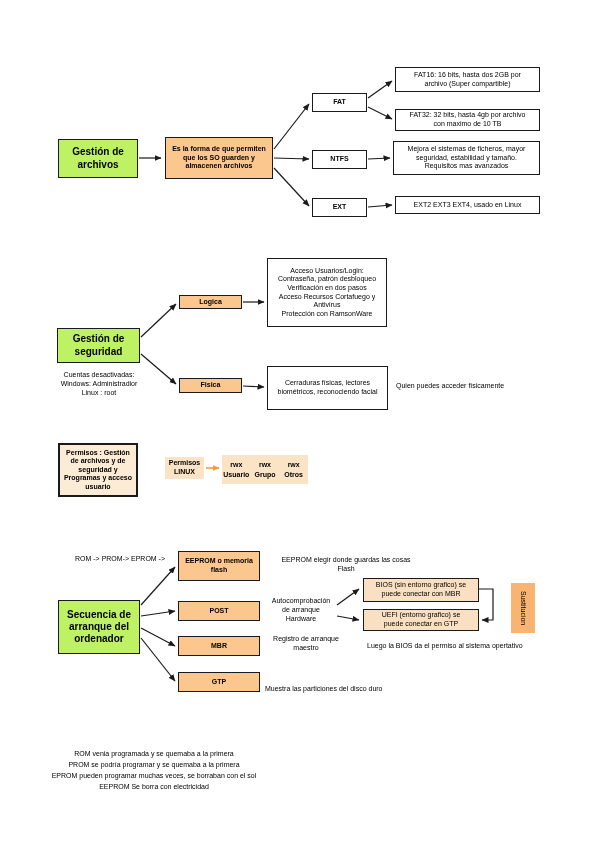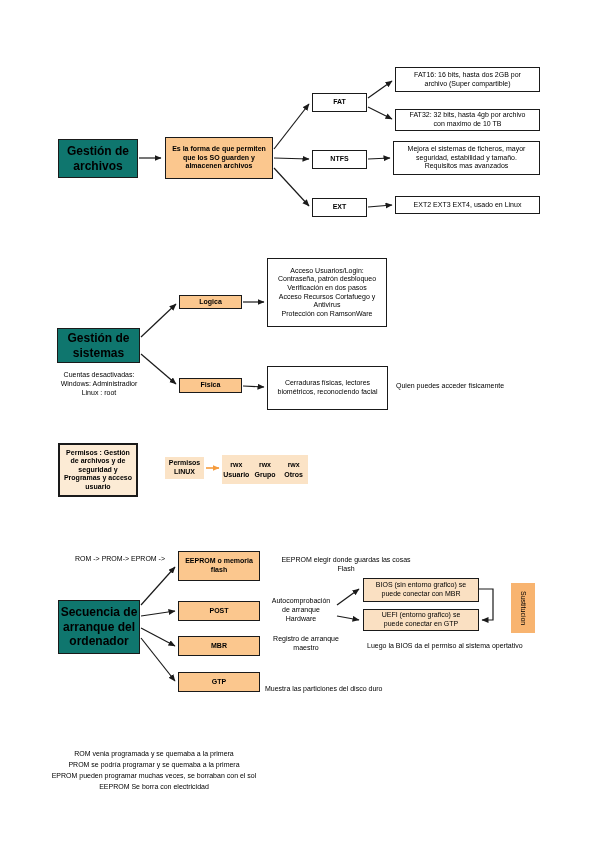--- a/index.html
+++ b/index.html
@@ -2,21 +2,21 @@
 <html><head>
 <meta charset="utf-8">
 <style>
   html,body{margin:0;padding:0;background:#ffffff;}
   body{font-family:"Liberation Sans","DejaVu Sans",sans-serif;color:#000;}
   #canvas{position:relative;width:603px;height:848px;background:#fff;overflow:hidden;}
   #arrows{position:absolute;left:0;top:0;width:603px;height:848px;pointer-events:none;}
   .box{position:absolute;box-sizing:border-box;border:1.5px solid #1a1a1a;
        display:flex;align-items:center;justify-content:center;text-align:center;
        font-size:7px;line-height:1.22;white-space:pre-line;}
-  .root{background:#0f766e;font-weight:bold;font-size:12px;}
+  .root{background:#bef264;font-weight:bold;font-size:10px;}
   .mid{background:#FBC78E;}
   .bold{font-weight:bold;}
   .lightbox{background:#FAE0C2;}
   .softbox{background:#FBE3C6;border:none;}
   .white{background:#fff;}
   .thick{border-width:2px;background:#FCEBD5;font-weight:bold;}
   .txt{position:absolute;font-size:7px;line-height:1.3;text-align:center;white-space:pre-line;}
   .left{text-align:left;}
   .sust{background:#F8B470;border:none;writing-mode:vertical-rl;font-size:7px;
         display:flex;align-items:center;justify-content:center;}
@@ -72,21 +72,21 @@
   <div class="box white bold" style="left:312px;top:198px;width:55px;height:19px;">EXT</div>
   <div class="box white" style="left:395px;top:67px;width:145px;height:25px;">FAT16: 16 bits, hasta dos 2GB por
 archivo (Super compartible)</div>
   <div class="box white" style="left:395px;top:109px;width:145px;height:22px;">FAT32: 32 bits, hasta 4gb por archivo
 con maximo de 10 TB</div>
   <div class="box white" style="left:393px;top:141px;width:147px;height:34px;">Mejora el sistemas de ficheros, mayor
 seguridad, estabilidad y tamaño.
 Requisitos mas avanzados</div>
   <div class="box white" style="left:395px;top:196px;width:145px;height:18px;">EXT2 EXT3 EXT4, usado en Linux</div>
 
-  <div class="box root" style="left:57px;top:328px;width:83px;height:35px;">Gestión de sistemas</div>
+  <div class="box root" style="left:57px;top:328px;width:83px;height:35px;">Gestión de seguridad</div>
   <div class="txt" style="left:42px;top:370px;width:114px;">Cuentas desactivadas:
 Windows: Administradior
 Linux : root</div>
   <div class="box mid bold" style="left:179px;top:295px;width:63px;height:14px;">Logica</div>
   <div class="box mid bold" style="left:179px;top:378px;width:63px;height:15px;">Fisica</div>
   <div class="box white" style="left:267px;top:258px;width:120px;height:69px;">Acceso Usuarios/Login:
 Contraseña, patrón desbloqueo
 Verificación en dos pasos
 Acceso Recursos Cortafuego y
 Antivirus

